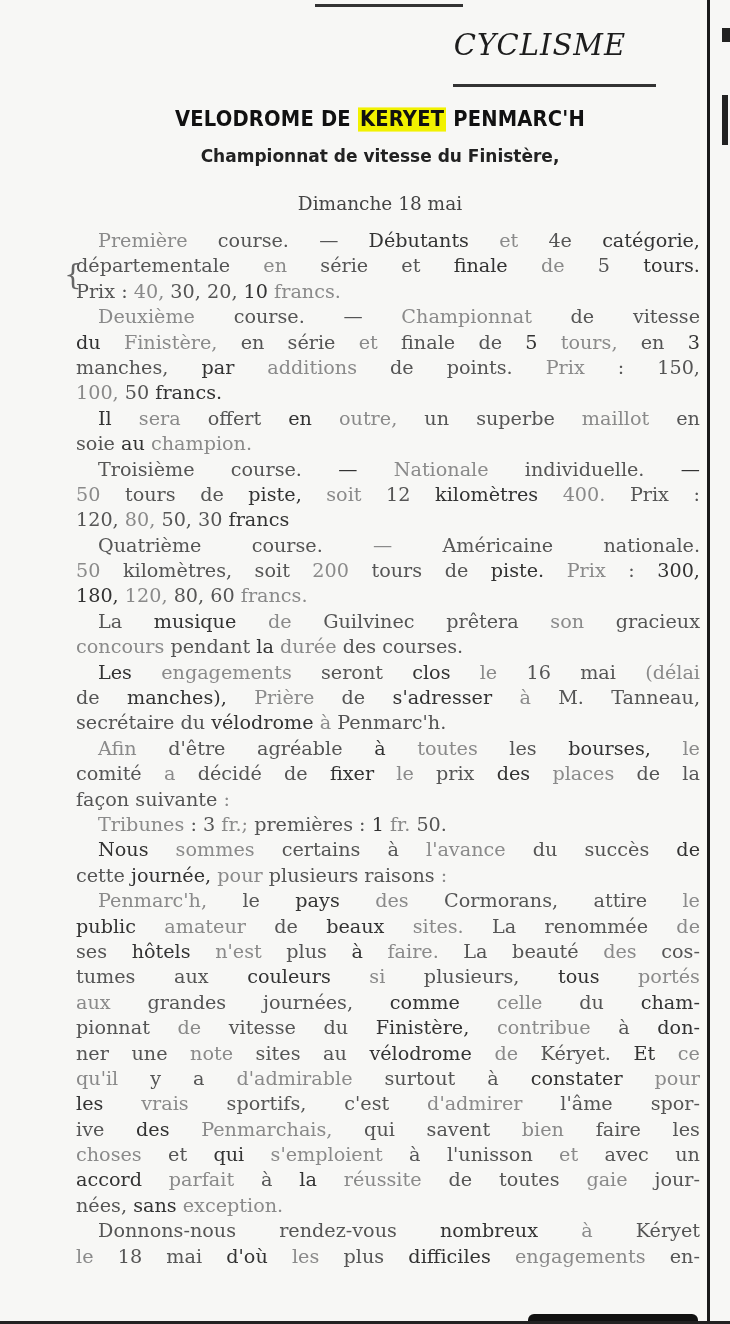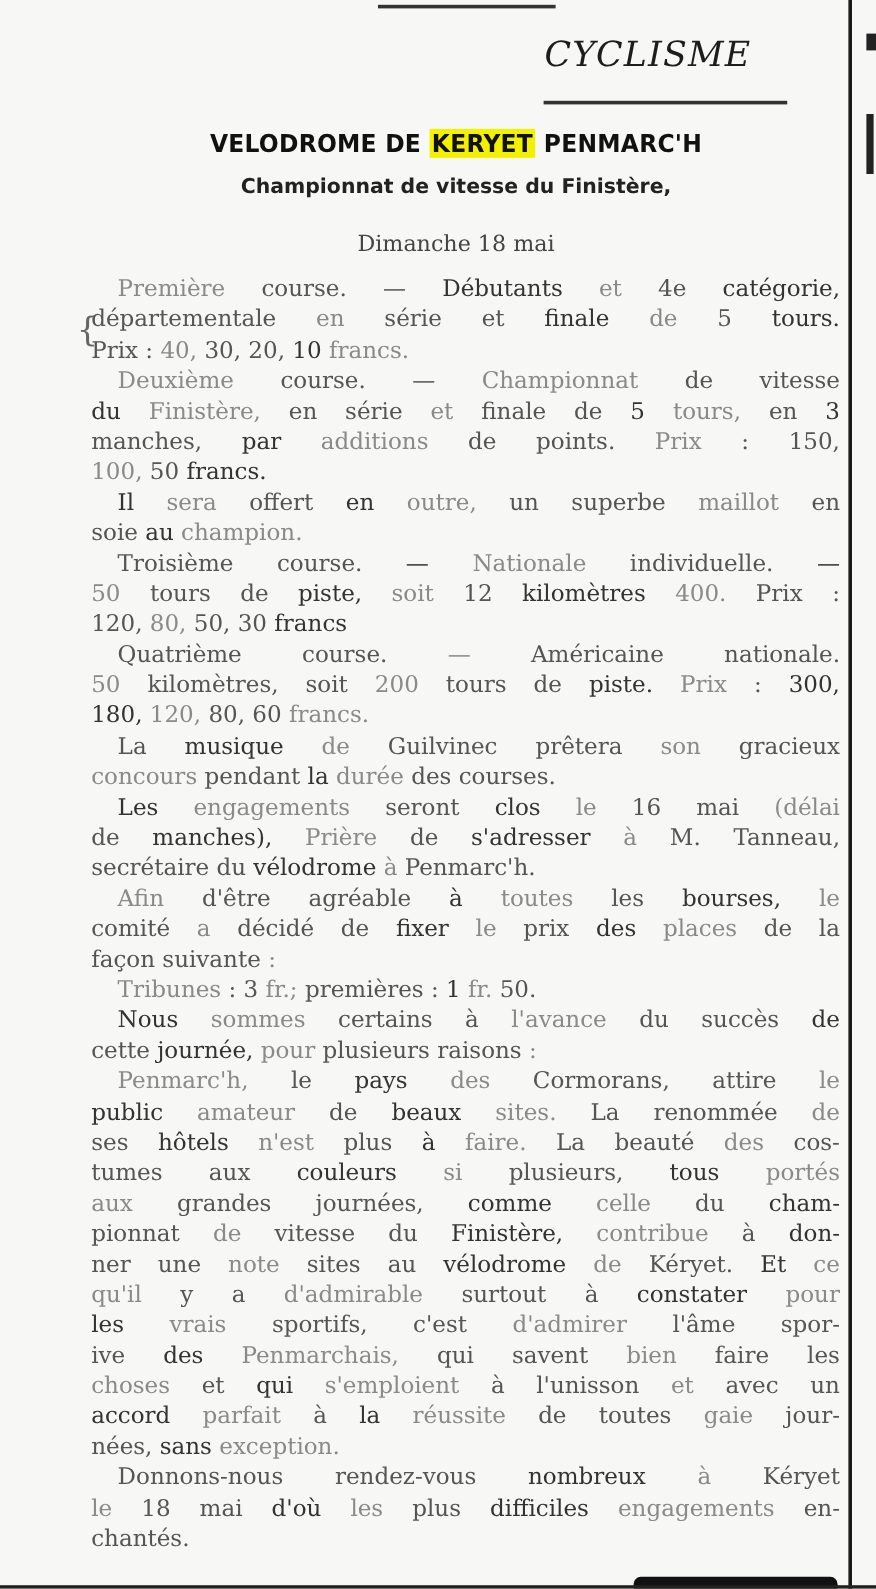--- a/index.html
+++ b/index.html
@@ -440,19 +440,16 @@
       <span class="faint">le</span>
       <span class="mid">18</span>
       <span class="mid">mai</span>
       <span class="">d'où</span>
       <span class="faint">les</span>
       <span class="mid">plus</span>
       <span class="">difficiles</span>
       <span class="faint">engagements</span>
       <span class="mid">en-</span>
     </div>
-    <div class="line last">
-      <span class="mid">chantés.</span>
-    </div>
   </div>
 
 <div class="bottom-bar"></div>
 <div class="bottom-edge"></div>
 
 </body></html>

